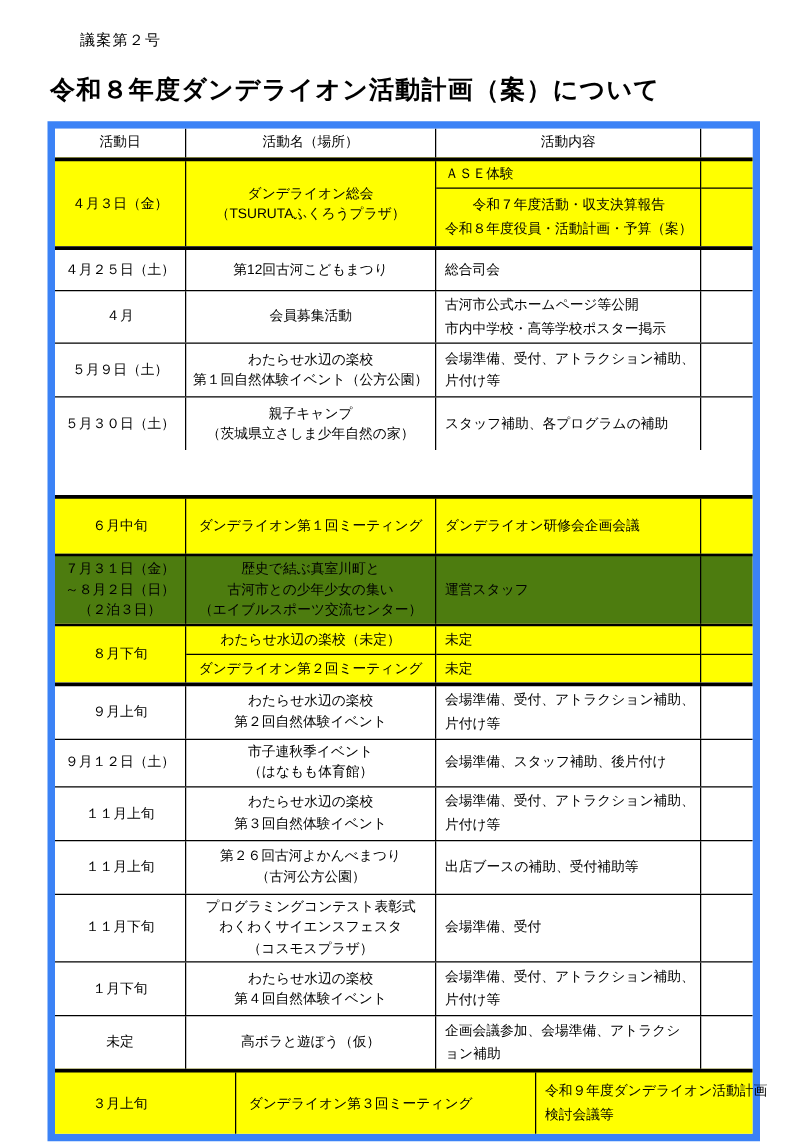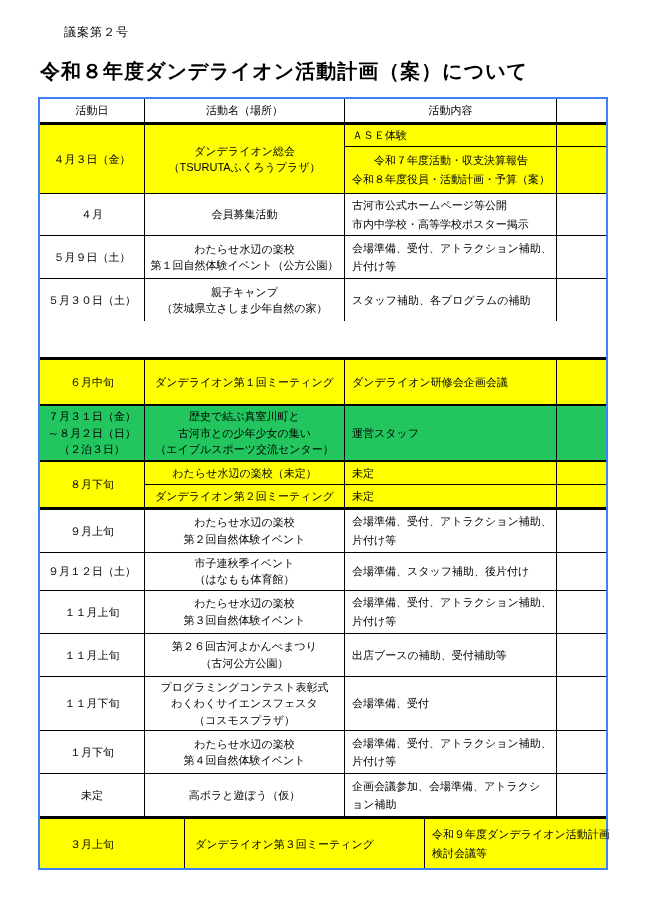--- a/index.html
+++ b/index.html
@@ -12,30 +12,30 @@
   .doc-number{
     position:absolute;left:64px;top:24px;
     font-size:12px;letter-spacing:1px;
   }
   .doc-title{
     position:absolute;left:0;top:58px;width:100%;
     text-align:center;font-size:20px;font-weight:bold;letter-spacing:1px;
   }
   .tbl{
     position:absolute;left:38px;top:97px;width:570px;
-    box-sizing:border-box;border:2px solid #3b82f6;
+    box-sizing:border-box;border:6px solid #3b82f6;
     font-size:11px;line-height:1.5;
   }
   .trow{
     display:grid;
     grid-template-columns:104px 200px 212px 1fr;
     background:#fff;
   }
   .bg-yellow{background:#ffff00;}
-  .bg-blue{background:#22c55e;font-family:Liberation Serif, serif;}
+  .bg-blue{background:#4d7c0f;font-family:Liberation Serif, serif;}
   .bt-thin{border-top:1px solid #000;}
   .bt-med{border-top:2px solid #000;}
   .bt-thick{border-top:3px solid #000;}
   .cell{
     border-left:1px solid #000;
     display:flex;align-items:center;justify-content:center;
     text-align:center;padding:2px 3px;box-sizing:border-box;
     white-space:pre-line;
   }
   .cell:first-child{border-left:none;}
@@ -99,20 +99,26 @@
         <div class="sub content divided fixed1">ＡＳＥ体験</div>
         <div class="sub content">令和７年度活動・収支決算報告
 令和８年度役員・活動計画・予算（案）</div>
       </div>
       <div class="cell split">
         <div class="sub divided fixed1"></div>
         <div class="sub"></div>
       </div>
     </div>
 
+    <div class="trow r2 bt-thick">
+      <div class="cell">４月２５日（土）</div>
+      <div class="cell">第12回古河こどもまつり</div>
+      <div class="cell content">総合司会</div>
+      <div class="cell"></div>
+    </div>
 
     <div class="trow r3 bt-thin">
       <div class="cell">４月</div>
       <div class="cell">会員募集活動</div>
       <div class="cell content">古河市公式ホームページ等公開
 市内中学校・高等学校ポスター掲示</div>
       <div class="cell"></div>
     </div>
 
     <div class="trow r4 bt-thin">

